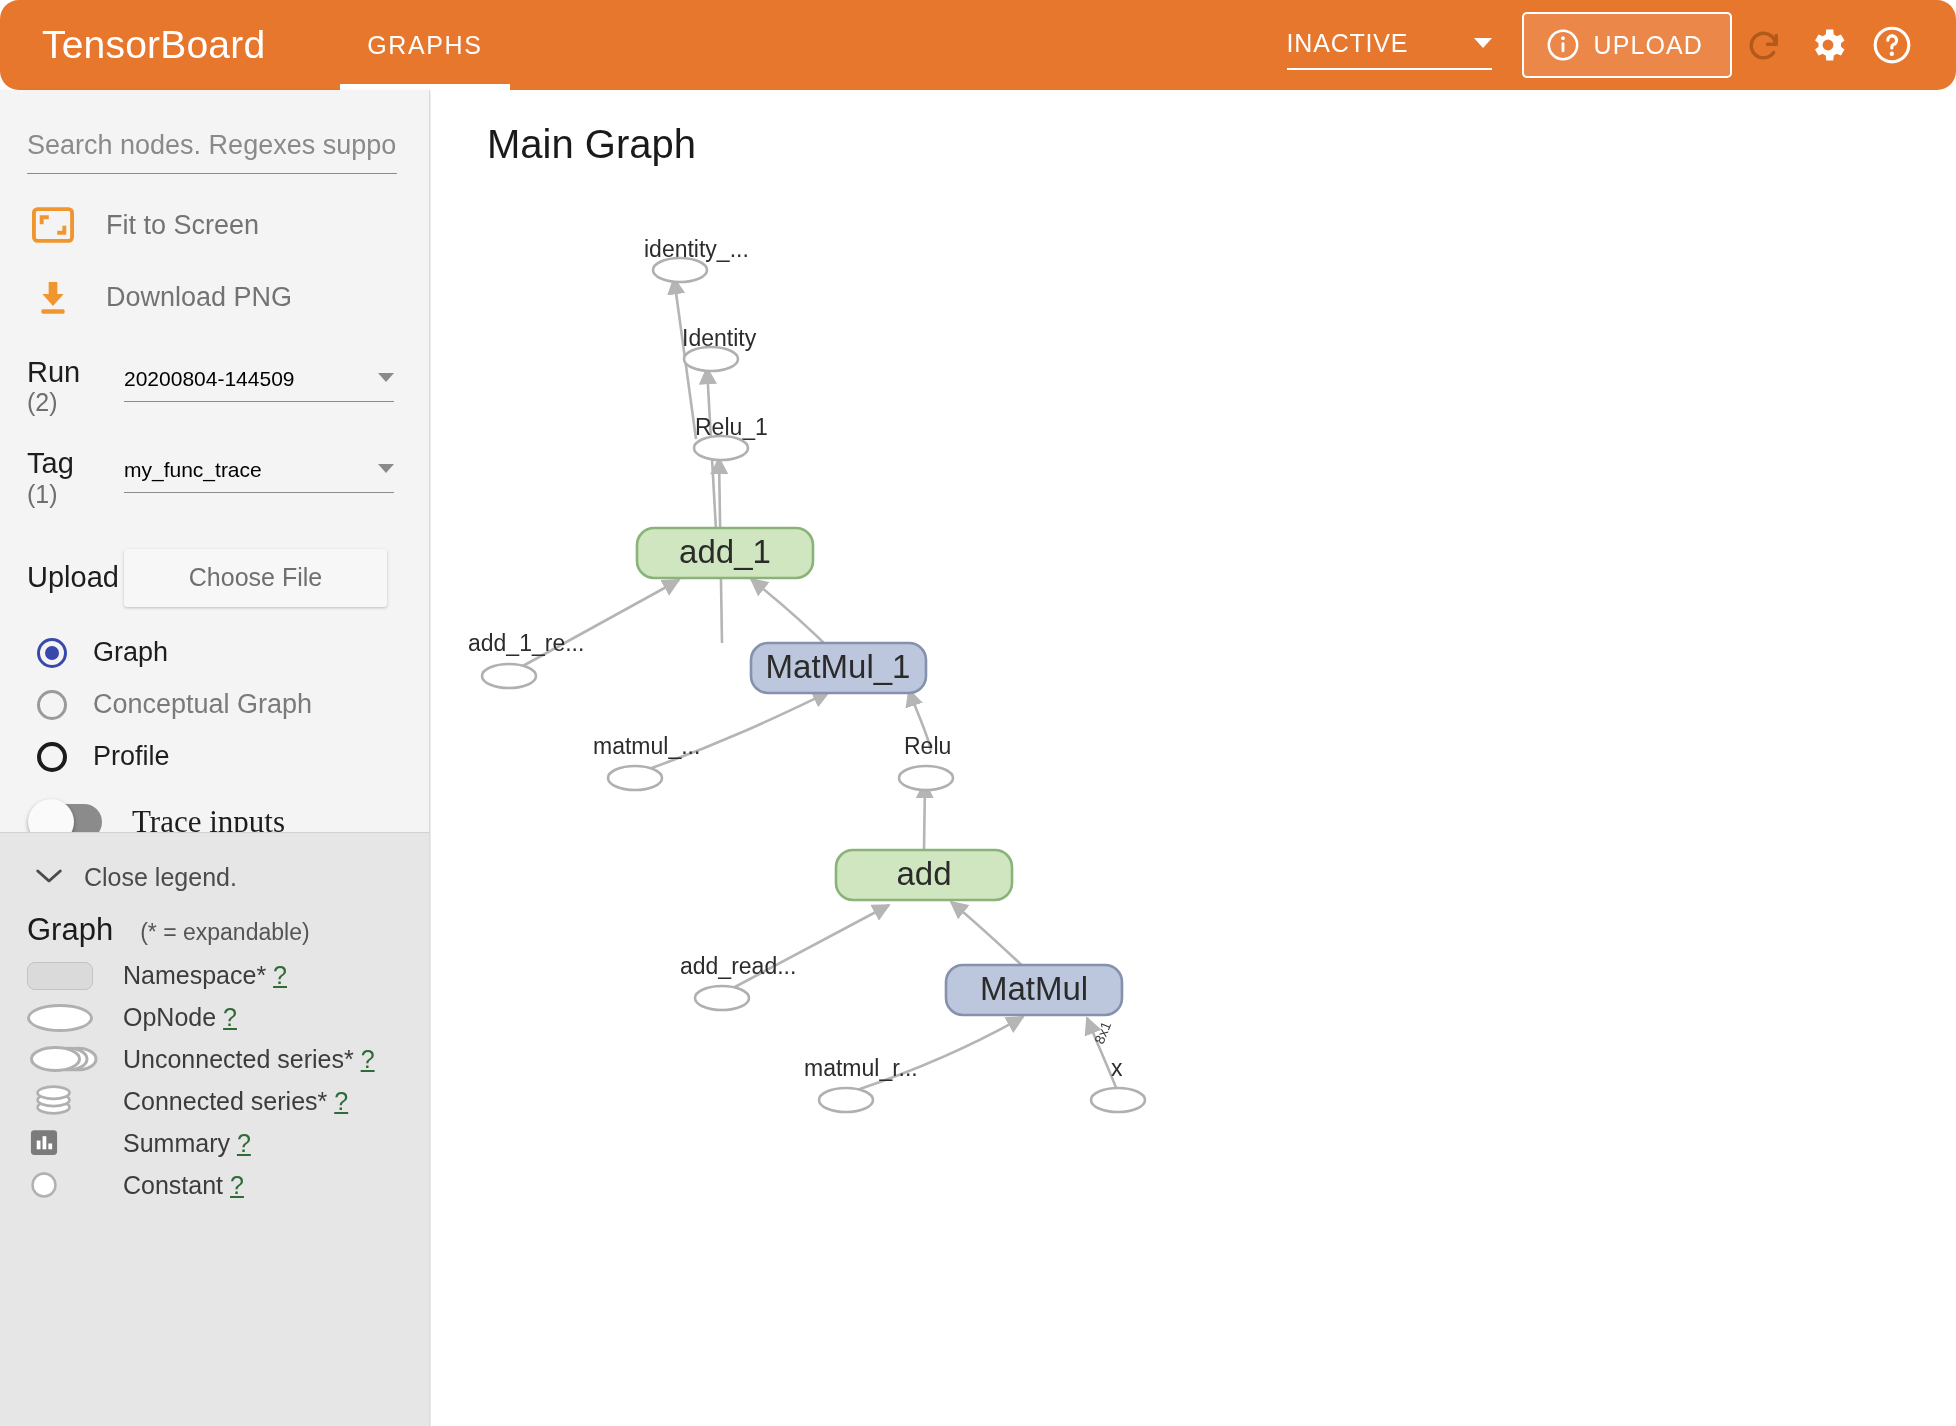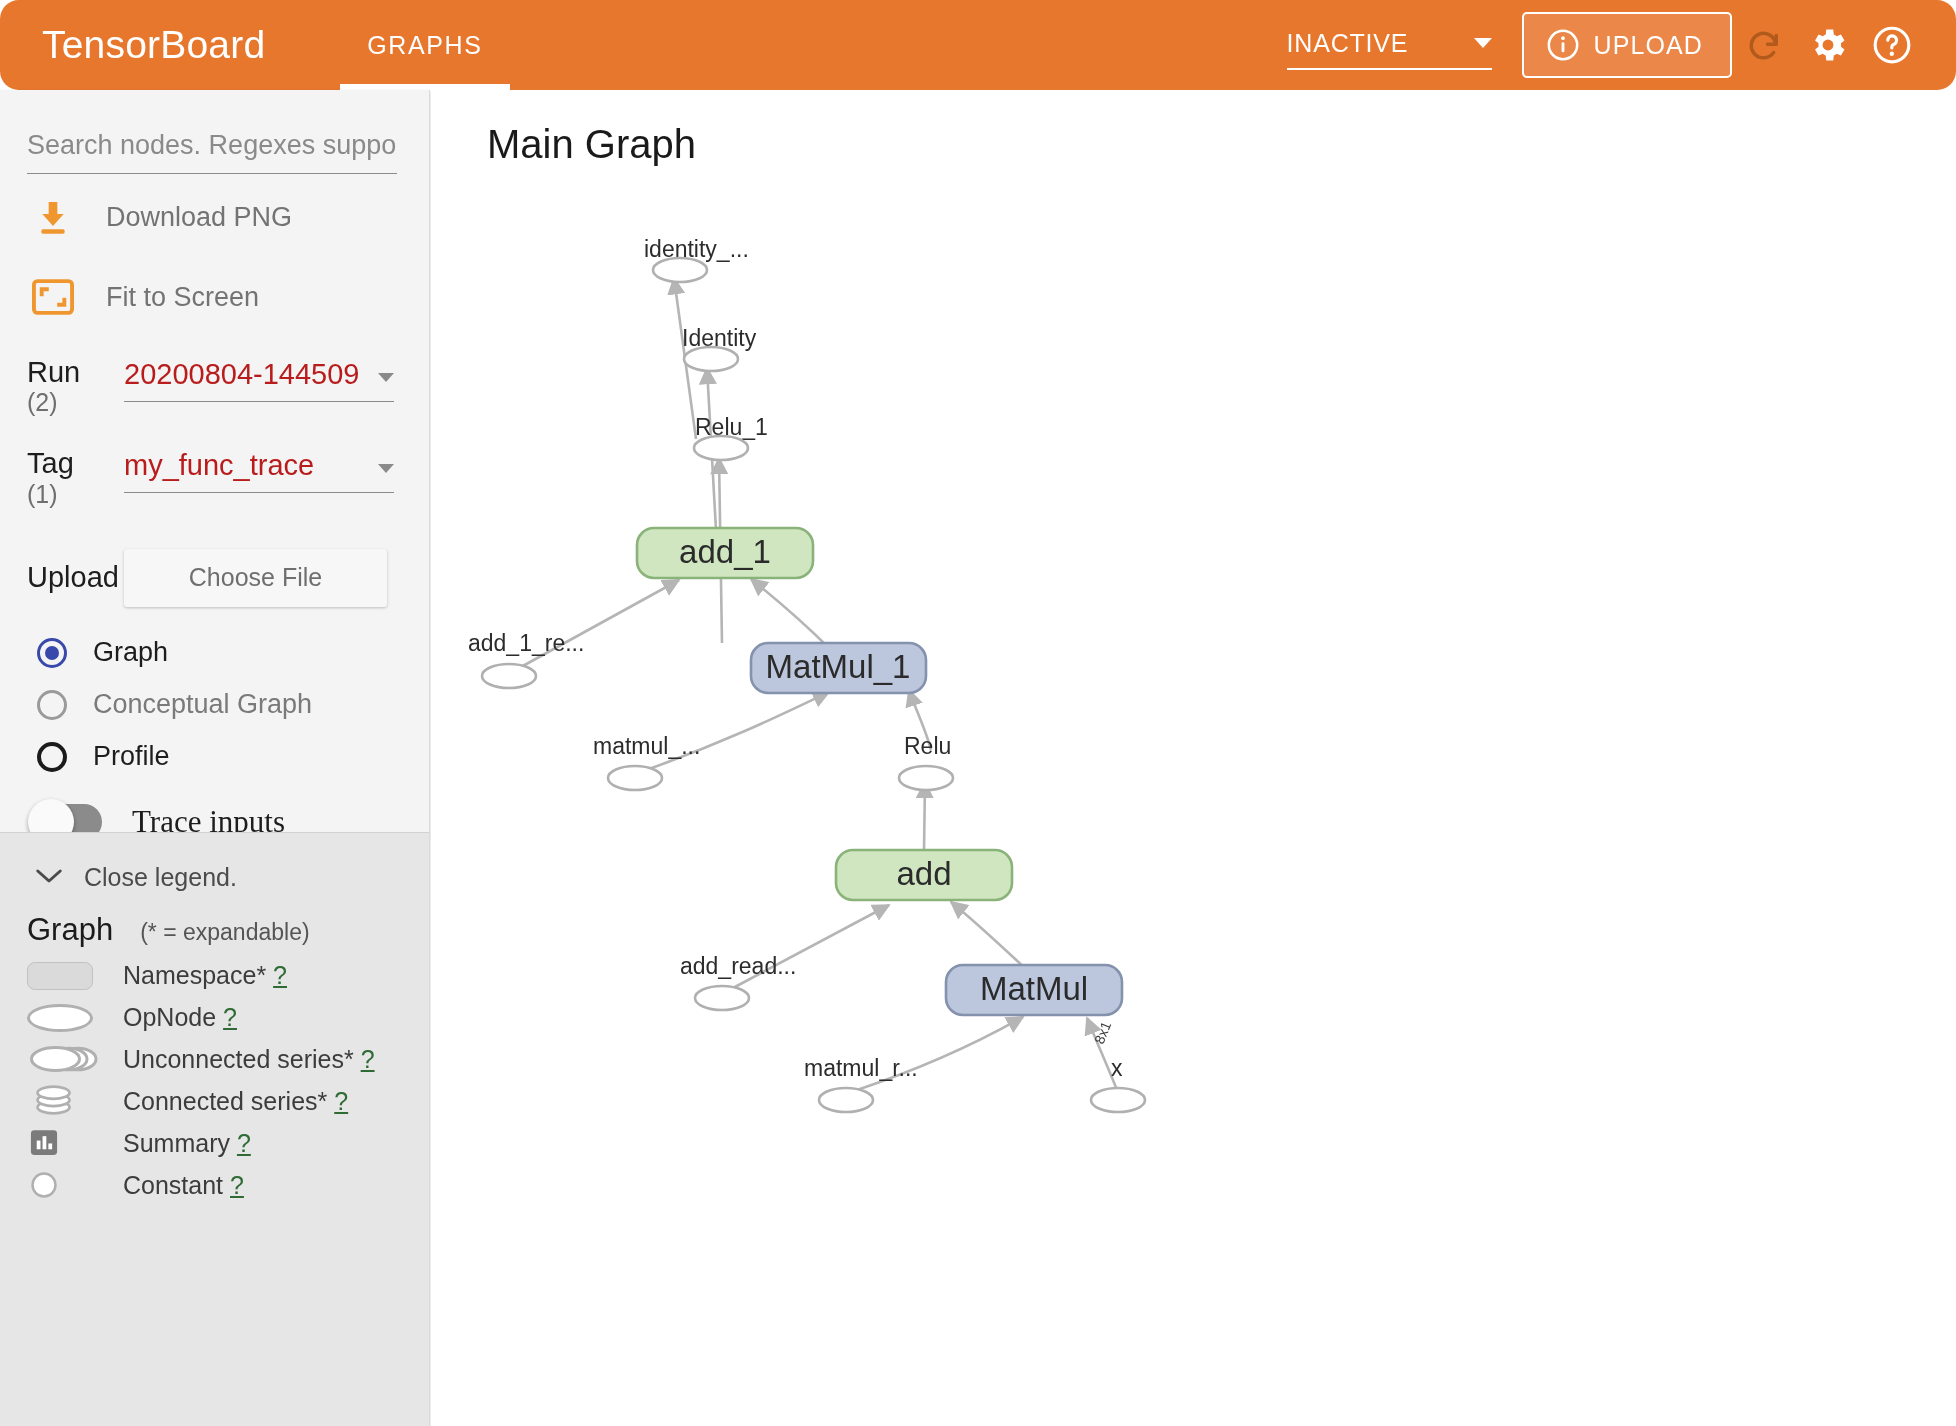--- a/index.html
+++ b/index.html
@@ -90,21 +90,21 @@
 
   .field-row { display: flex; margin-left: 27px; margin-top: 30px; }
   .field-lbl { width: 97px; flex: none; }
   .field-lbl .big { font-size: 29px; color: #1d1d1d; display: block; line-height: 1.12; }
   .field-lbl .cnt { font-size: 25px; color: #6f6f6f; display: block; }
   .field-sel {
     flex: 1; margin-right: 35px; border-bottom: 1px solid #8b8b8b;
     display: flex; align-items: flex-end; justify-content: space-between;
     padding-bottom: 10px; cursor: pointer; height: 46px;
   }
-  .field-sel .val { font-size: 29px; color: #b91c1c; }
+  .field-sel .val { font-size: 21px; color: #000000; }
   .caret-gray {
     width: 0; height: 0; border-left: 8px solid transparent;
     border-right: 8px solid transparent; border-top: 9px solid #8a8a8a; margin-bottom: 9px;
   }
 
   #upload-row { display: flex; align-items: center; margin-left: 27px; margin-top: 40px; }
   #upload-row .ulbl { font-size: 29px; color: #1d1d1d; width: 97px; flex: none; }
   #choose-file {
     flex: 1; margin-right: 42px; height: 58px; background: #f7f7f7;
     border-radius: 3px; box-shadow: 0 1px 3px rgba(0,0,0,0.22);
@@ -231,42 +231,42 @@
         <circle cx="11.9" cy="17" r="1.25" fill="#ffffff"></circle>
       </svg>
     </div>
   </div>
 </div>
 
 <div id="sidebar">
 
   <div id="search-wrap">
     <input id="search-input" type="text" placeholder="Search nodes. Regexes supported." style="">
+  </div>
+
+  <div class="action-row" id="fit-row">
+    <span class="act-ico">
+      <svg width="42" height="36" viewBox="0 0 26 22">
+        <rect x="1.2" y="1.2" width="23.6" height="19.6" rx="2.2" fill="none" stroke="#f0962f" stroke-width="2.4"></rect>
+        <path d="M6 9.4V6.2h3.2" fill="none" stroke="#f0962f" stroke-width="2.4" stroke-linecap="square"></path>
+        <path d="M20 12.6v3.2h-3.2" fill="none" stroke="#f0962f" stroke-width="2.4" stroke-linecap="square"></path>
+      </svg>
+    </span>
+    <span class="act-lbl">Fit to Screen</span>
   </div>
 
   <div class="action-row" id="dl-row">
     <span class="act-ico">
       <svg width="40" height="40" viewBox="0 0 24 24">
         <rect x="9.4" y="3" width="5.2" height="8" fill="#f0962f"></rect>
         <path d="M5.6 10.2 L12 17.4 L18.4 10.2 Z" fill="#f0962f"></path>
         <rect x="5" y="19.4" width="14" height="2.6" rx="1" fill="#f0962f"></rect>
       </svg>
     </span>
     <span class="act-lbl">Download PNG</span>
-  </div>
-
-  <div class="action-row" id="fit-row">
-    <span class="act-ico">
-      <svg width="42" height="36" viewBox="0 0 26 22">
-        <rect x="1.2" y="1.2" width="23.6" height="19.6" rx="2.2" fill="none" stroke="#f0962f" stroke-width="2.4"></rect>
-        <path d="M6 9.4V6.2h3.2" fill="none" stroke="#f0962f" stroke-width="2.4" stroke-linecap="square"></path>
-        <path d="M20 12.6v3.2h-3.2" fill="none" stroke="#f0962f" stroke-width="2.4" stroke-linecap="square"></path>
-      </svg>
-    </span>
-    <span class="act-lbl">Fit to Screen</span>
   </div>
 
   <div class="field-row">
     <div class="field-lbl">
       <span class="big">Run</span>
       <span class="cnt">(2)</span>
     </div>
     <div class="field-sel">
       <span class="val">20200804-144509</span>
       <span class="caret-gray"></span>

